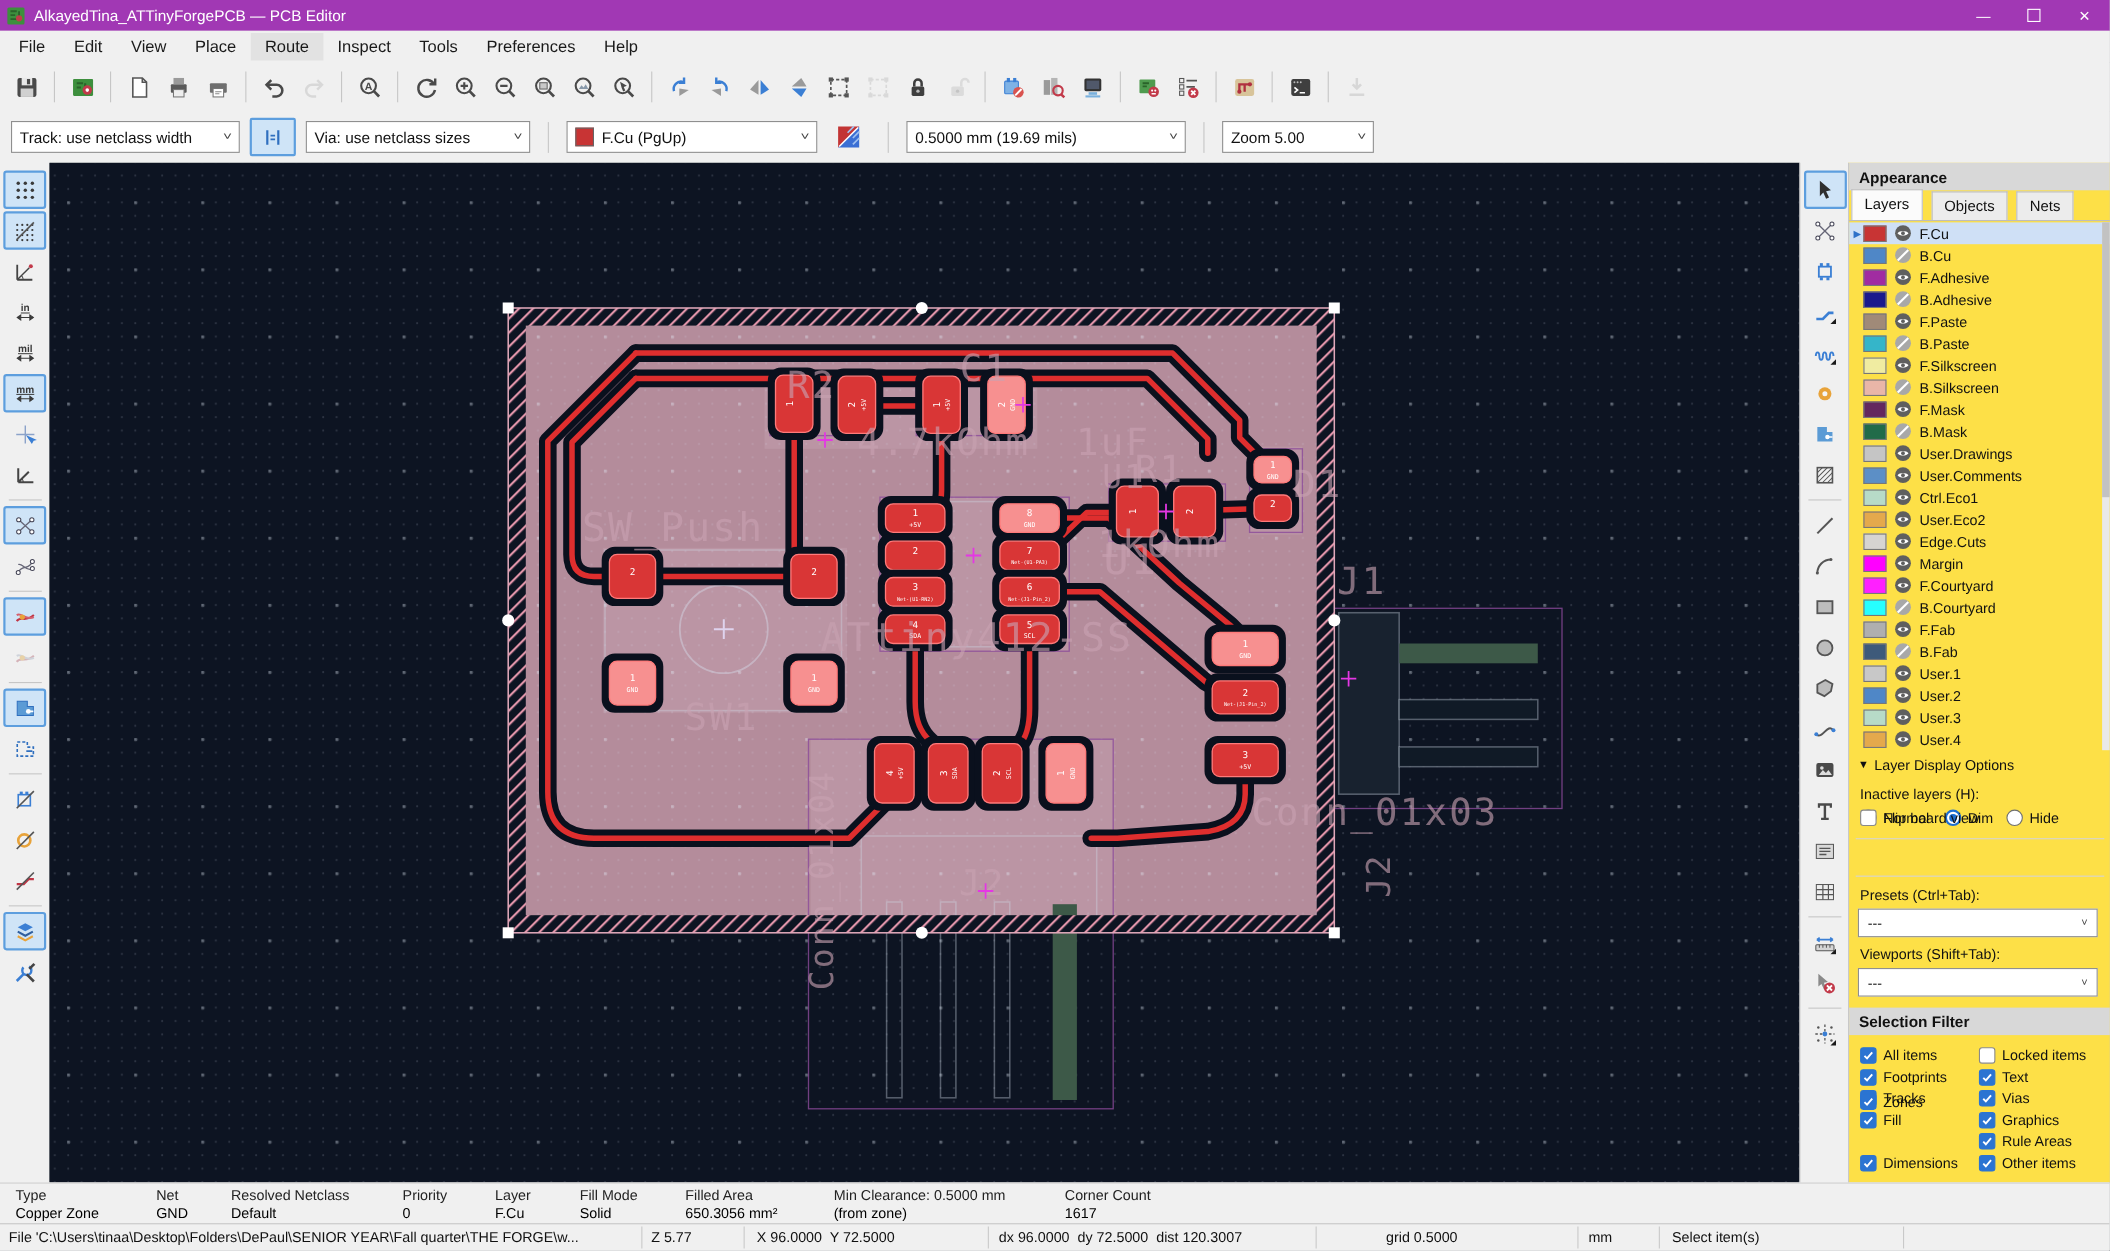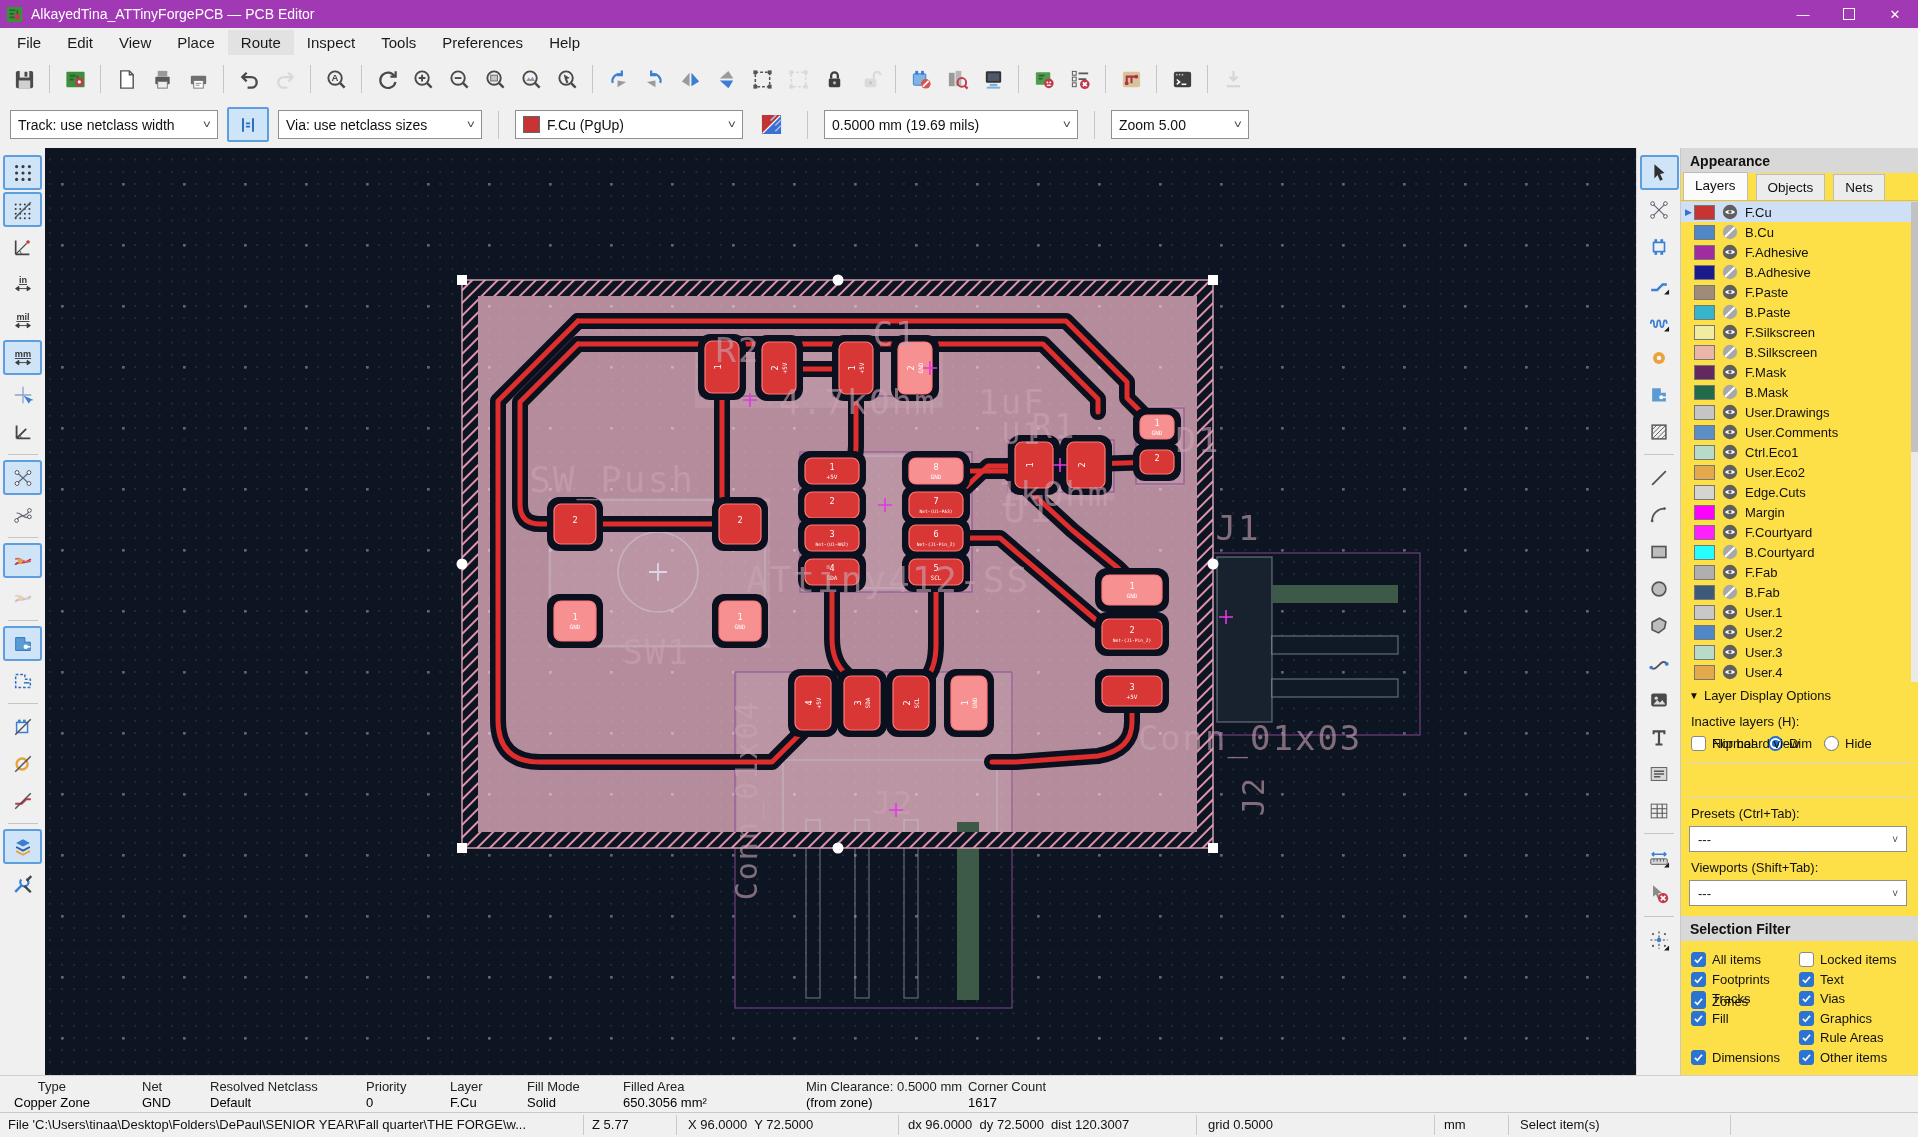--- a/index.html
+++ b/index.html
@@ -1384,39 +1384,39 @@
       <span class="cb on">
         <svg viewBox="0 0 14 14" width="11" height="11">
           <path d="M2.5 7.5l3 3 6-7" stroke="#fff" stroke-width="2.2" fill="none"></path>
         </svg>
       </span>
       <span>Other items</span>
     </div>
   </div>
 
 <div class="abs" id="props-bar">
-    <div class="prop" style="left: 14px; text-align: center;"><span class="pl">Type</span><span class="pv">Copper Zone</span></div>
+    <div class="prop" style="left: 14px;"><span class="pl">Type</span><span class="pv">Copper Zone</span></div>
     <div class="prop" style="left: 142px;"><span class="pl">Net</span><span class="pv">GND</span></div>
     <div class="prop" style="left: 210px;"><span class="pl">Resolved Netclass</span><span class="pv">Default</span></div>
     <div class="prop" style="left: 366px;"><span class="pl">Priority</span><span class="pv">0</span></div>
     <div class="prop" style="left: 450px;"><span class="pl">Layer</span><span class="pv">F.Cu</span></div>
     <div class="prop" style="left: 527px;"><span class="pl">Fill Mode</span><span class="pv">Solid</span></div>
     <div class="prop" style="left: 623px;"><span class="pl">Filled Area</span><span class="pv">650.3056 mm²</span></div>
-    <div class="prop" style="left: 758px; margin-left: 48px;"><span class="pl">Min Clearance: 0.5000 mm</span><span class="pv">(from zone)</span></div>
+    <div class="prop" style="left: 758px;"><span class="pl">Min Clearance: 0.5000 mm</span><span class="pv">(from zone)</span></div>
     <div class="prop" style="left: 968px;"><span class="pl">Corner Count</span><span class="pv">1617</span></div>
   </div>
 
 <div class="abs" id="status-bar">
   <span class="st" style="left:8px;max-width:568px;overflow:hidden;display:inline-block">File 'C:\Users\tinaa\Desktop\Folders\DePaul\SENIOR YEAR\Fall quarter\THE FORGE\w...</span>
   <span class="st-sep" style="left:583px"></span>
   <span class="st" style="left:592px">Z 5.77</span>
   <span class="st-sep" style="left:676px"></span>
   <span class="st" style="left:688px">X 96.0000  Y 72.5000</span>
   <span class="st-sep" style="left:898px"></span>
   <span class="st" style="left:908px">dx 96.0000  dy 72.5000  dist 120.3007</span>
   <span class="st-sep" style="left:1196px"></span>
-  <span class="st" style="left:1208px">grid 0.5000</span>
+  <span class="st" style="left:1260px">grid 0.5000</span>
   <span class="st-sep" style="left:1434px"></span>
   <span class="st" style="left:1444px">mm</span>
   <span class="st-sep" style="left:1508px"></span>
   <span class="st" style="left:1520px">Select item(s)</span>
   <span class="st-sep" style="left:1730px"></span>
 </div>
 
 </body></html>

